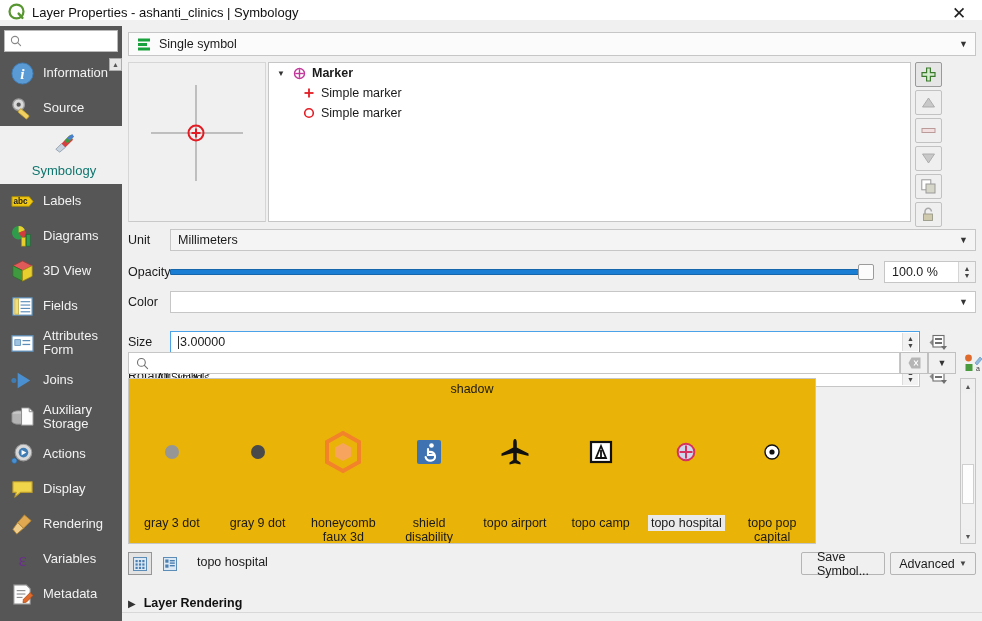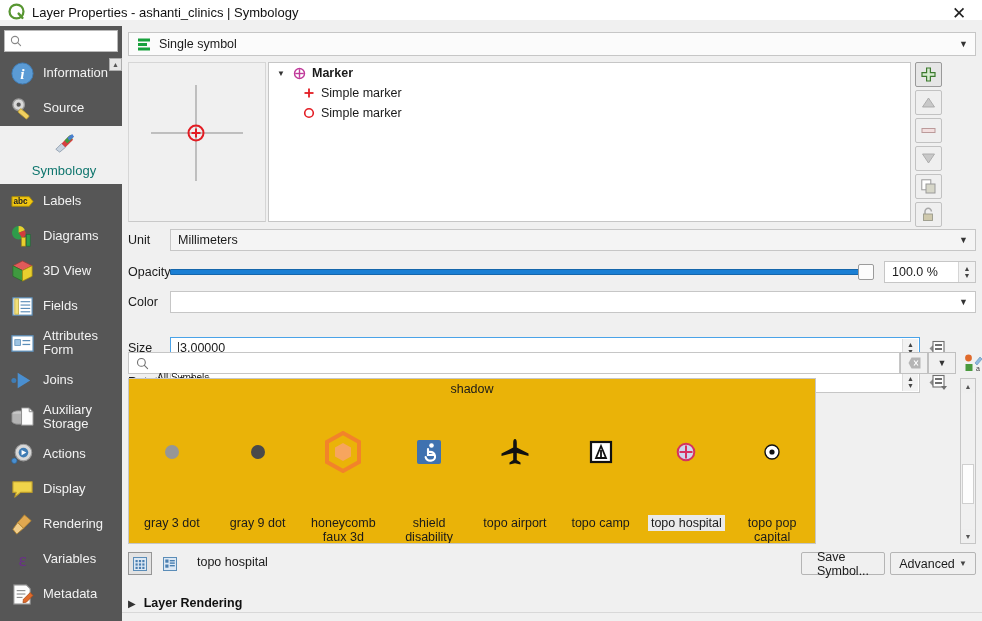--- a/index.html
+++ b/index.html
@@ -522,21 +522,21 @@
           <div class="spin">
             <span>100.0 %</span>
             <span class="arrows">
                 <i>▲</i>
                 <i>▼</i>
               </span>
           </div>
         </div>
       </div>
 
-      <div class="frow" style="margin-bottom:22px">
+      <div class="frow" style="margin-bottom:16px">
         <span class="flabel">Color</span>
         <div class="fctl">
           <div class="colorbtn">
             <span class="caret">▼</span>
           </div>
         </div>
       </div>
 
       <div class="frow" style="margin-bottom:10px">
         <span class="flabel">Size</span>

